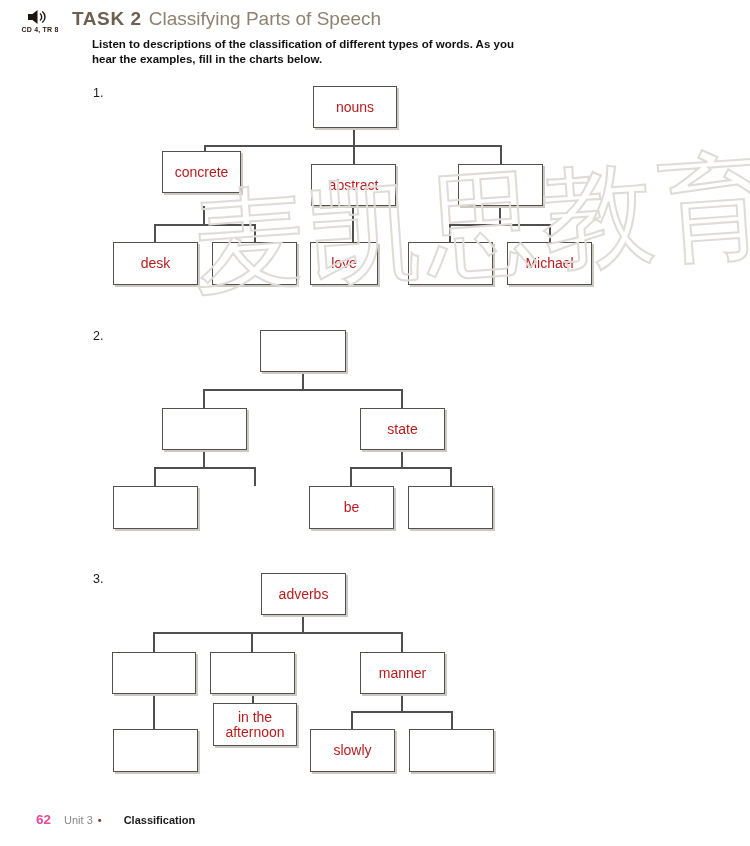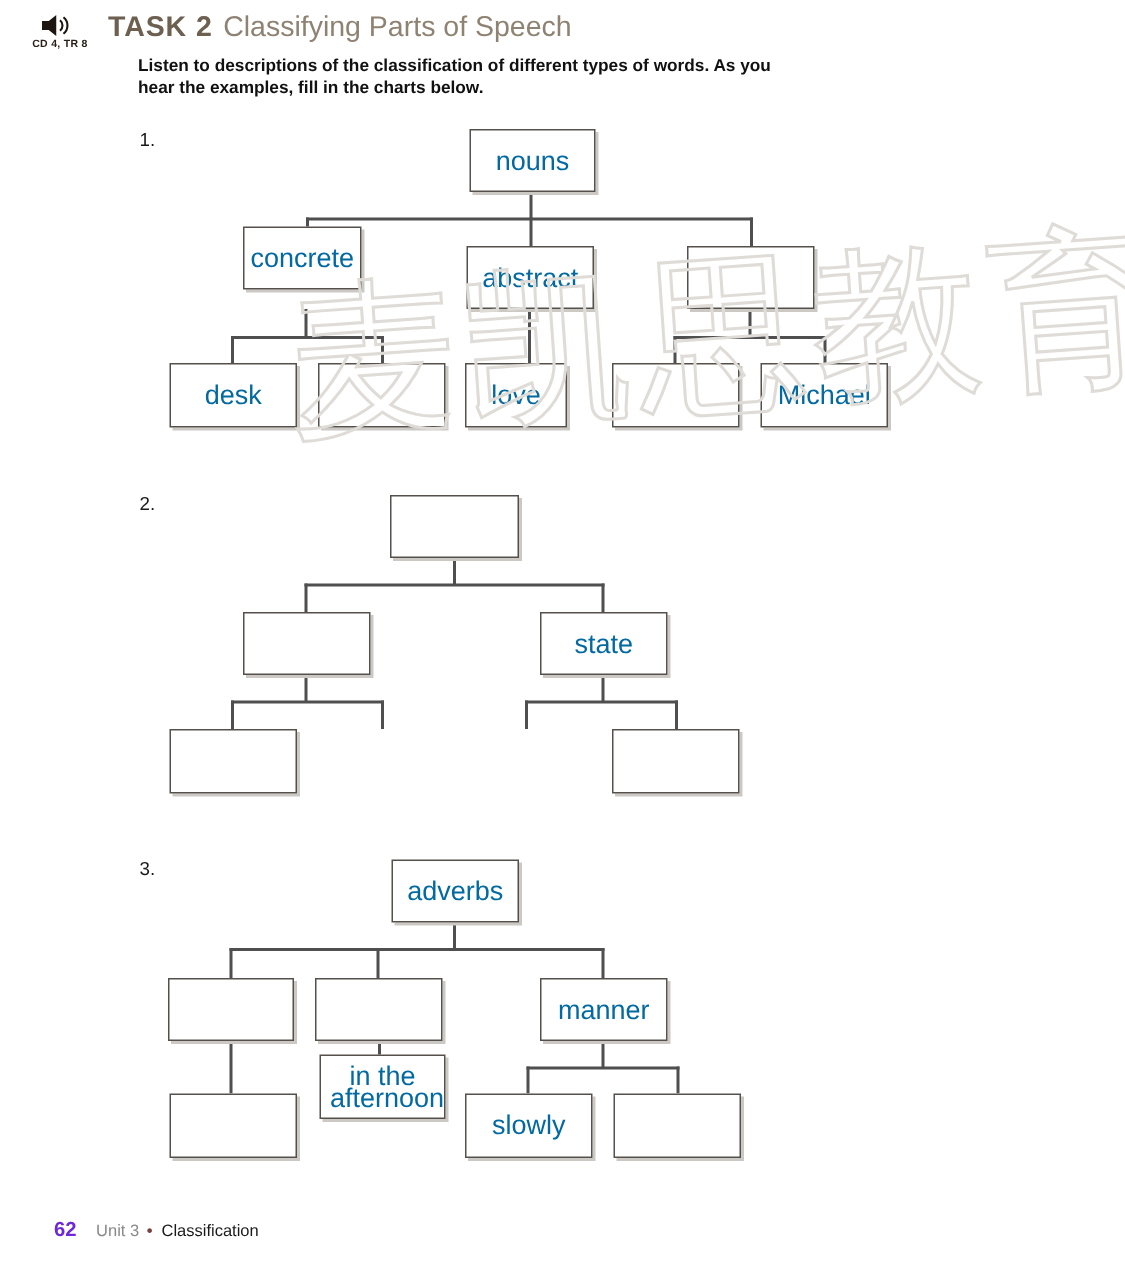--- a/index.html
+++ b/index.html
@@ -36,21 +36,21 @@
     font-size: 12.5px; color: #1a1a1a;
   }
   
   .box {
     position: absolute;
     background: #ffffff;
     border: 1.3px solid #55504b;
     box-shadow: 2px 2px 0 #ccc9c5;
     display: flex; align-items: center; justify-content: center;
     text-align: center;
-    font-size: 18px; color: #0369a1; line-height: 15px;
+    font-size: 14px; color: #b91c1c; line-height: 15px;
     z-index: 2;
   }
   
   .vline, .hline { position: absolute; background: #4f4f4f; z-index: 1; }
   .vline { width: 2px; }
   .hline { height: 2px; }
   
   .watermark {
     position: absolute; left: 188px; top: 188px;
     font-size: 112px; line-height: 1; letter-spacing: 5px;
@@ -61,24 +61,24 @@
     transform-origin: left top;
     z-index: 5;
     pointer-events: none;
     white-space: nowrap;
   }
   
   .footer {
     position: absolute; left: 36px; top: 812px;
     display: flex; align-items: baseline; white-space: nowrap;
   }
-  .footer-page { font-size: 13.5px; font-weight: bold; color: #6d28d9; }
+  .footer-page { font-size: 13.5px; font-weight: bold; color: #ec4899; }
   .footer-unit { font-size: 11px; color: #898989; margin-left: 13px; }
   .footer-sep { font-size: 11px; font-weight: bold; color: #7d3f3a; margin-left: 5px; }
-  .footer-section { font-size: 11px; font-weight: normal; color: #1a1a1a; margin-left: 6px; }
+  .footer-section { font-size: 11px; font-weight: bold; color: #1a1a1a; margin-left: 22px; }
 </style>
 </head>
 <body>
 
 <div class="page">
 
   <span class="audio-icon">
     <svg width="20" height="16" viewBox="0 0 20 16">
       <polygon points="0,5 4.5,5 9.5,1 9.5,15 4.5,11 0,11" fill="#1d150f"></polygon>
       <path d="M12,4.5 A4.5 4.5 0 0 1 12,11.5" stroke="#1d150f" fill="none" stroke-width="1.4"></path>
@@ -163,20 +163,23 @@
     </div>
   <div class="box" style="left:162px;top:408px;width:85px;height:42px">
       <span></span>
     </div>
   <div class="box" style="left:360px;top:408px;width:85px;height:42px">
       <span>state</span>
     </div>
   <div class="box" style="left:113px;top:486px;width:85px;height:43px">
       <span></span>
     </div>
+  <div class="box" style="left:309px;top:486px;width:85px;height:43px">
+      <span>be</span>
+    </div>
   <div class="box" style="left:408px;top:486px;width:85px;height:43px">
       <span></span>
     </div>
 
   <div class="num" style="top:572px">3.</div>
 
   <div class="vline" style="left:302px;top:615px;height:18px"></div>
   <div class="hline" style="left:153px;top:632px;width:250px"></div>
   <div class="vline" style="left:153px;top:632px;height:20px"></div>
   <div class="vline" style="left:251px;top:632px;height:20px"></div>

